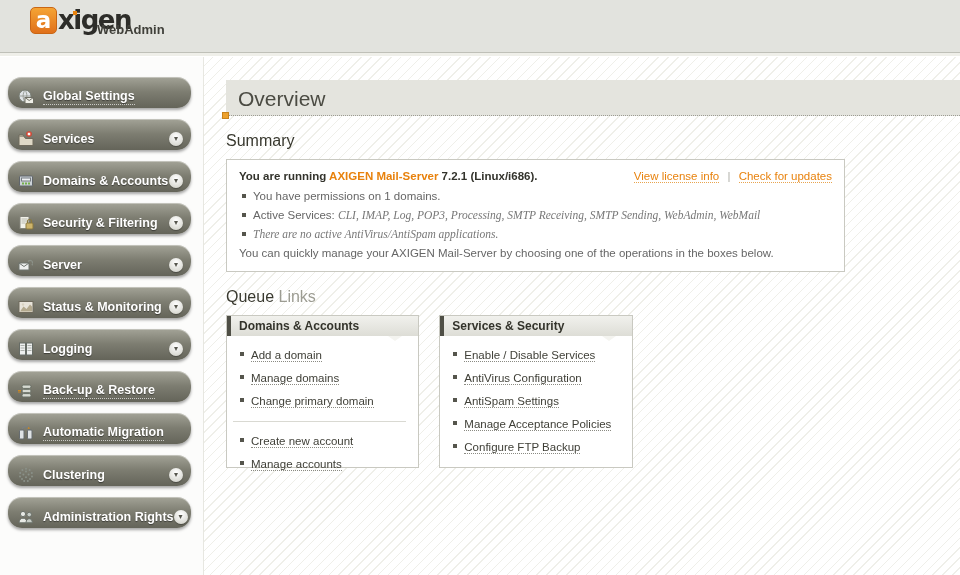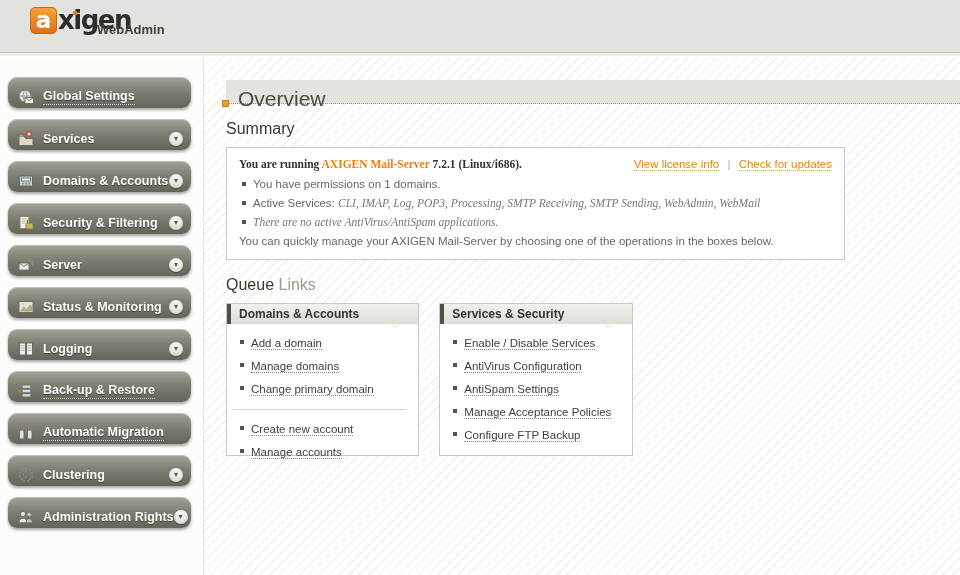--- a/index.html
+++ b/index.html
@@ -24,52 +24,52 @@
   .logo-idot { position:absolute; left:15px; top:4px; width:4px; height:4px; background:#e8820d; }
   .logo-sub { position:absolute; left:67px; top:15px; font-size:13px; font-weight:bold; color:#40403a; }
   .header-links { position:absolute; right:14px; top:21px; font-size:12px; color:#5c5c56; white-space:nowrap; }
   .header-links a { color:#5c5c56; text-decoration:none; cursor:pointer; }
   .hl-pipe { color:#9a9a92; margin:0 6px; }
   .hl-user { font-weight:bold; color:#2e2e2a; }
 
   
   .sidebar { position:absolute; left:0; top:57px; width:203px; bottom:0;
     background:#fcfcfb; padding-top:20px; }
-  .nav-item { position:relative; margin:0 12px 11px 8px; height:31px; border-radius:9px;
+  .nav-item { position:relative; margin:0 12px 11px 8px; height:31px; border-radius:14px;
     background:linear-gradient(#a3a397,#7d7d71 48%,#646459);
     box-shadow: inset 0 1px 0 rgba(255,255,255,.35), 0 2px 3px rgba(0,0,0,.35);
     display:flex; align-items:center; padding:8px 8px 0 9px; cursor:pointer; }
   .nav-icon { width:18px; height:18px; margin-right:8px; flex:none; }
   .nav-icon svg { display:block; }
   .nav-label { color:#fff; font-weight:bold; font-size:12.5px; white-space:nowrap;
     text-shadow:0 1px 1px rgba(0,0,0,.45); }
   .nav-label.dotted { border-bottom:1px dotted rgba(255,255,255,.65); padding-bottom:1px; }
   .nav-chevron { margin-left:auto; width:14px; height:14px; border-radius:50%;
     background:radial-gradient(circle at 50% 32%, #ffffff, #cdcdc4);
     color:#56564d; font-size:8px; line-height:14px; text-align:center;
     box-shadow:0 1px 1px rgba(0,0,0,.3); flex:none; }
 
   
   .content { position:absolute; left:203px; top:57px; right:0; bottom:0;
     border-left:1px solid #e7e7e1;
     background:repeating-linear-gradient(135deg,#ffffff 0 6px,#efefe9 6px 7px); }
-  .title-band { margin:23px 0 0 22px; height:24px; background:#e4e4de;
+  .title-band { margin:23px 0 0 22px; height:36px; background:#e4e4de;
     border-bottom:1px dotted #9c9c93; position:relative; }
   .page-title { font-size:21px; font-weight:normal; color:#4b4b43; margin:0; padding:7px 0 0 12px; }
   .band-square { position:absolute; left:-4px; bottom:-4px; width:7px; height:7px;
     background:#eda12d; border:1px solid #c8821c; }
   .main-inner { margin:0 115px 0 22px; }
 
   .sec-heading { font-size:16px; color:#39392f; margin:16px 0 9px; font-weight:normal; }
   .light { color:#9c9c92; }
 
   
   .summary-box { background:#fff; border:1px solid #c9c9c1; padding:7px 12px 8px; font-size:11.5px; color:#666; }
   .sum-line1 { display:flex; justify-content:space-between; line-height:18px; }
-  .sum-left { color:#33332c; font-weight:bold;font-family:Liberation Serif, serif; }
+  .sum-left { color:#33332c; font-weight:bold; }
   .sum-product { color:#e8820d; }
   .sum-links { white-space:nowrap; }
   .sum-links a { color:#e8820d; text-decoration:none; border-bottom:1px dotted #e8a44e; cursor:pointer;text-align:right; }
   .sum-pipe { color:#b0b0a8; margin:0 5px; }
   .sum-bullets { list-style:none; margin:2px 0 0; padding:0; }
   .sum-bullets li { line-height:19px; }
   .sq { display:inline-block; width:4px; height:4px; background:#55554c; margin:0 7px 2px 3px; vertical-align:middle; }
   .it { font-style:italic; color:#777;font-family:Liberation Serif, serif; }
   .sum-footer { line-height:19px; }
 

